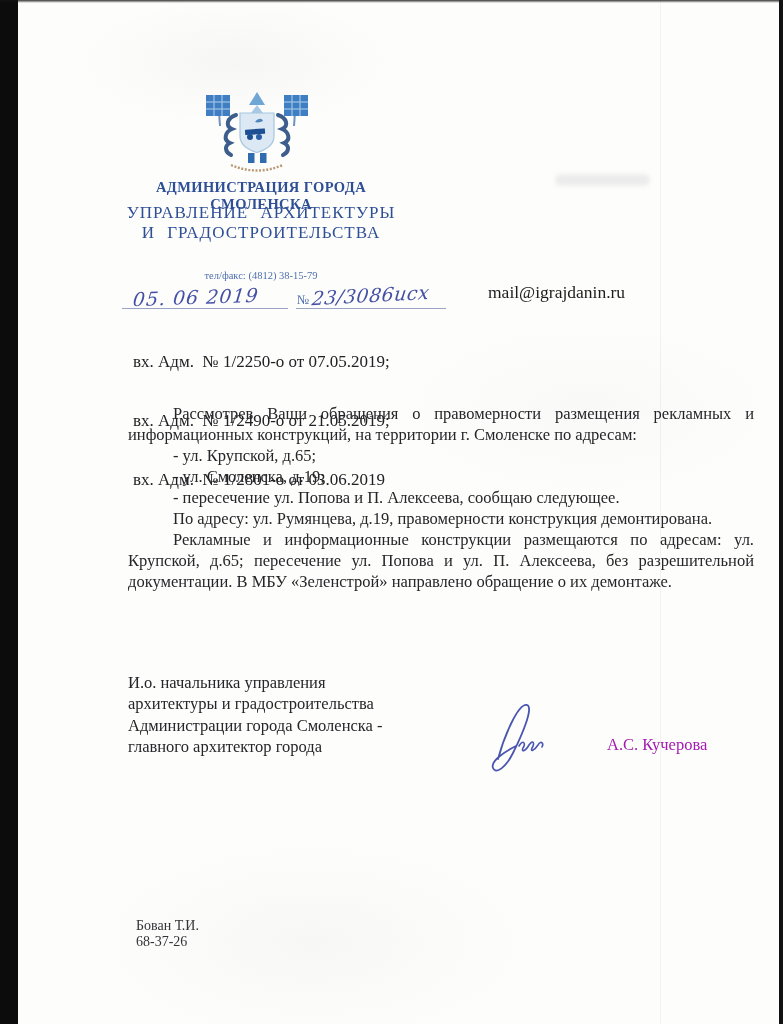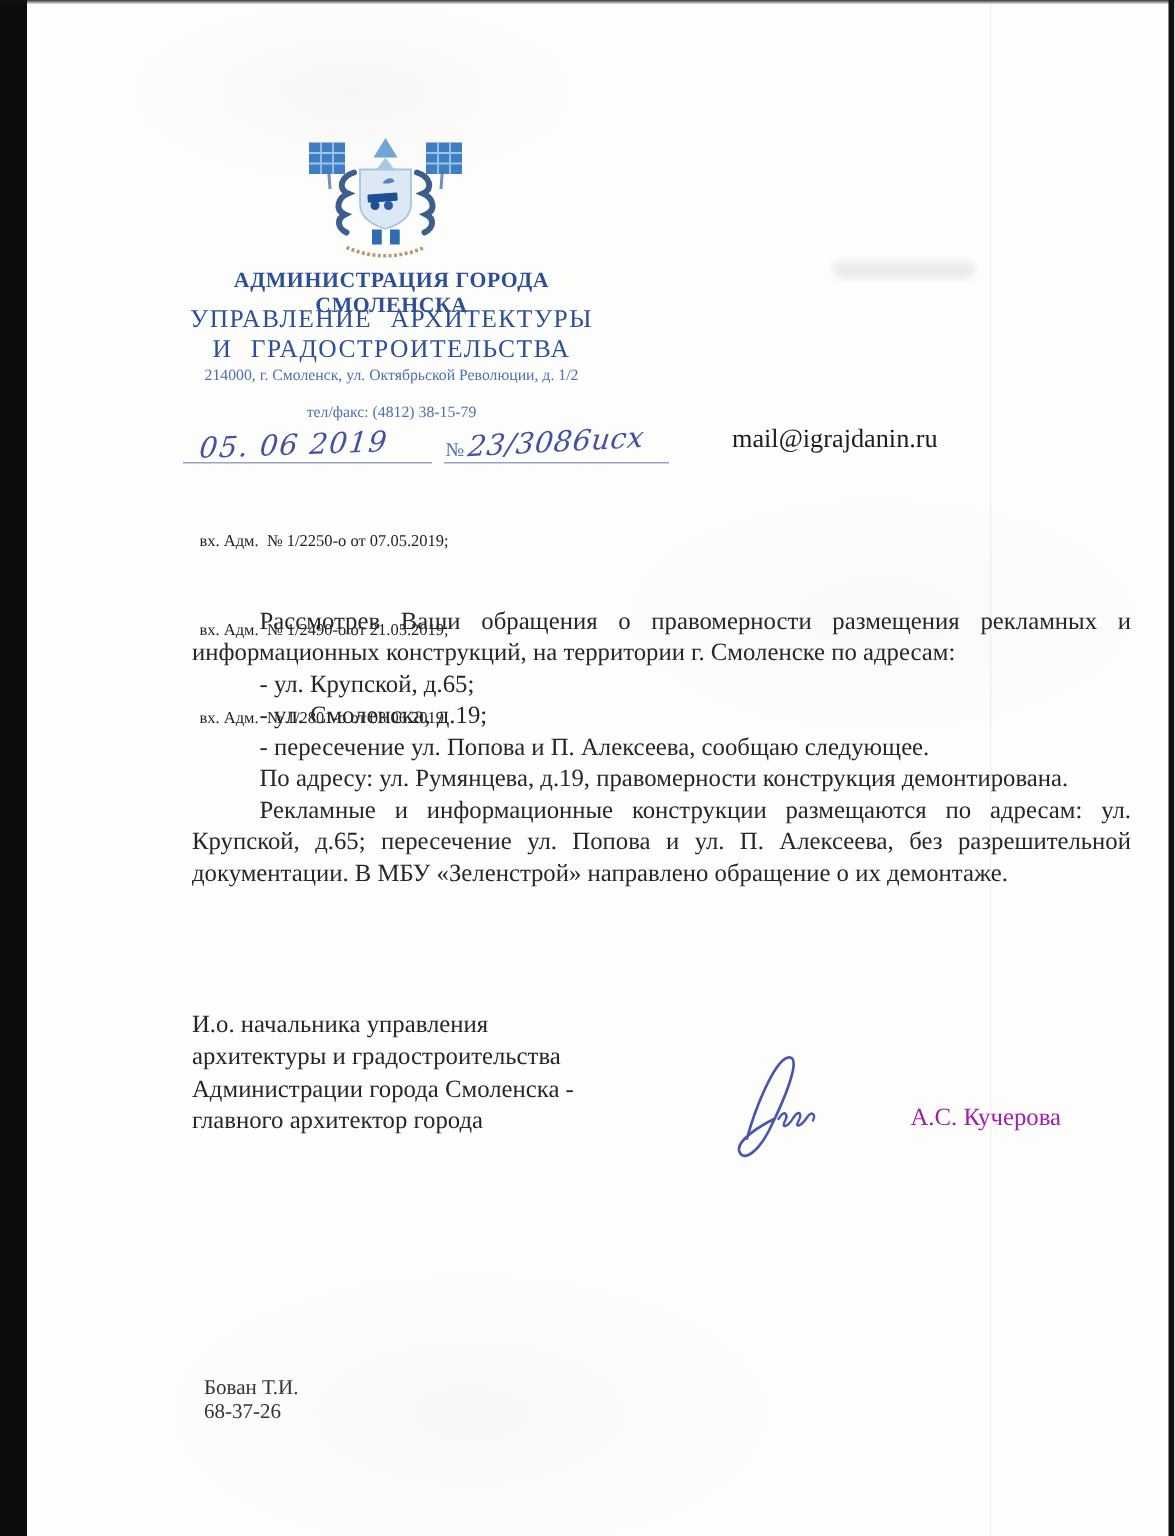--- a/index.html
+++ b/index.html
@@ -32,21 +32,21 @@
   .hand{font-family:"DejaVu Serif", serif;font-style:italic;color:#4450a5;}
   .hw-date{position:absolute;left:133px;top:286px;font-size:19px;
            transform:rotate(-2deg) skewX(-8deg);letter-spacing:1px;}
   .num-label{position:absolute;left:297px;top:292px;font-size:13px;color:#4f6fae;}
   .hw-number{position:absolute;left:312px;top:284px;font-size:19px;
              transform:rotate(-3deg) skewX(-10deg);letter-spacing:.5px;}
   .u-line{position:absolute;top:308px;height:1px;background:#9aa2c6;}
   .u1{left:122px;width:166px;} .u2{left:296px;width:150px;}
   .recipient{position:absolute;left:488px;top:282px;font-size:17.5px;color:#1c1c1e;}
   
-  .refs{position:absolute;left:133px;top:313px;font-size:11px;line-height:19.6px;
+  .refs{position:absolute;left:133px;top:313px;font-size:17px;line-height:19.6px;
         color:#222226;white-space:pre-wrap;}
   
   .body-text{position:absolute;left:128px;top:403px;width:626px;font-size:16.5px;
              line-height:21px;color:#26262a;}
   .body-text p{margin:0;text-indent:45px;}
   .just{text-align:justify;}
   
   .sig-block{position:absolute;left:128px;top:672px;width:340px;font-size:16.5px;
              line-height:21.4px;color:#26262a;}
   .sig-mark{position:absolute;left:486px;top:693px;width:95px;height:92px;}
@@ -106,21 +106,20 @@
       <rect x="45" y="63" width="6.5" height="10" fill="#2f6cb0"></rect>
       <rect x="57" y="63" width="6.5" height="10" fill="#2f6cb0"></rect>
 
       <path d="M28,75 q26,11 52,0" fill="none" stroke="#b99a74" stroke-width="2.4" stroke-dasharray="2 1.6"></path>
     </svg>
   </div>
 
   <div class="org-name">АДМИНИСТРАЦИЯ ГОРОДА СМОЛЕНСКА</div>
   <div class="dept dept1">УПРАВЛЕНИЕ АРХИТЕКТУРЫ</div>
   <div class="dept dept2">И ГРАДОСТРОИТЕЛЬСТВА</div>
-  <div class="lh-small lh-addr">214000, г. Смоленск, ул. Октябрьской Революции, д. 1/2</div>
   <div class="lh-small lh-phone">тел/факс: (4812) 38-15-79</div>
 
   <div class="hand hw-date">05. 06 2019</div>
   <div class="num-label">№</div>
   <div class="hand hw-number">23/3086исх</div>
   <div class="u-line u1"></div>
   <div class="u-line u2"></div>
 
   <div class="recipient">mail@igrajdanin.ru</div>
 

